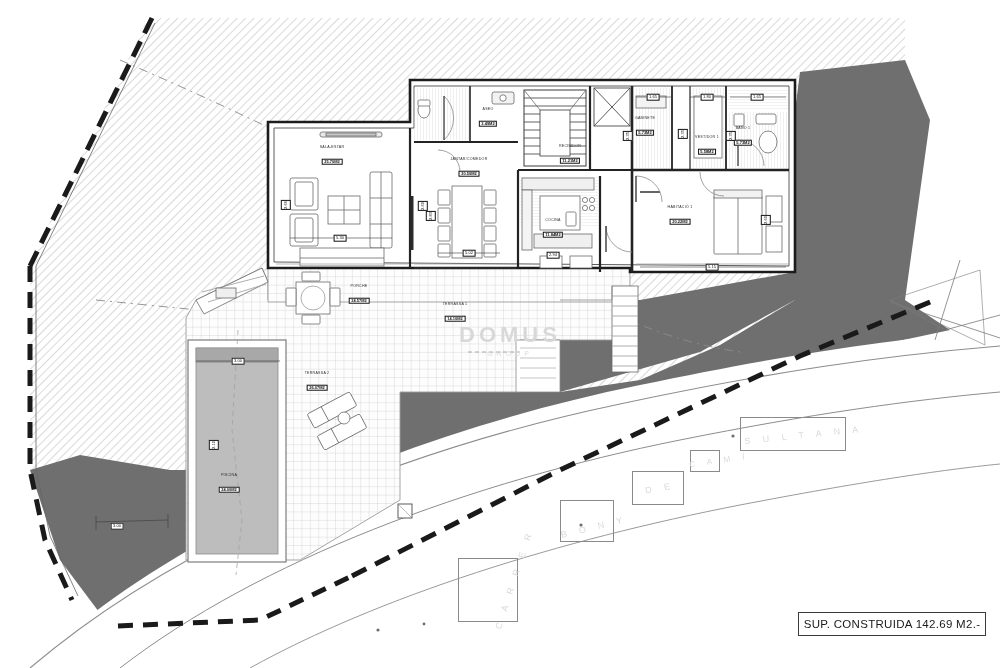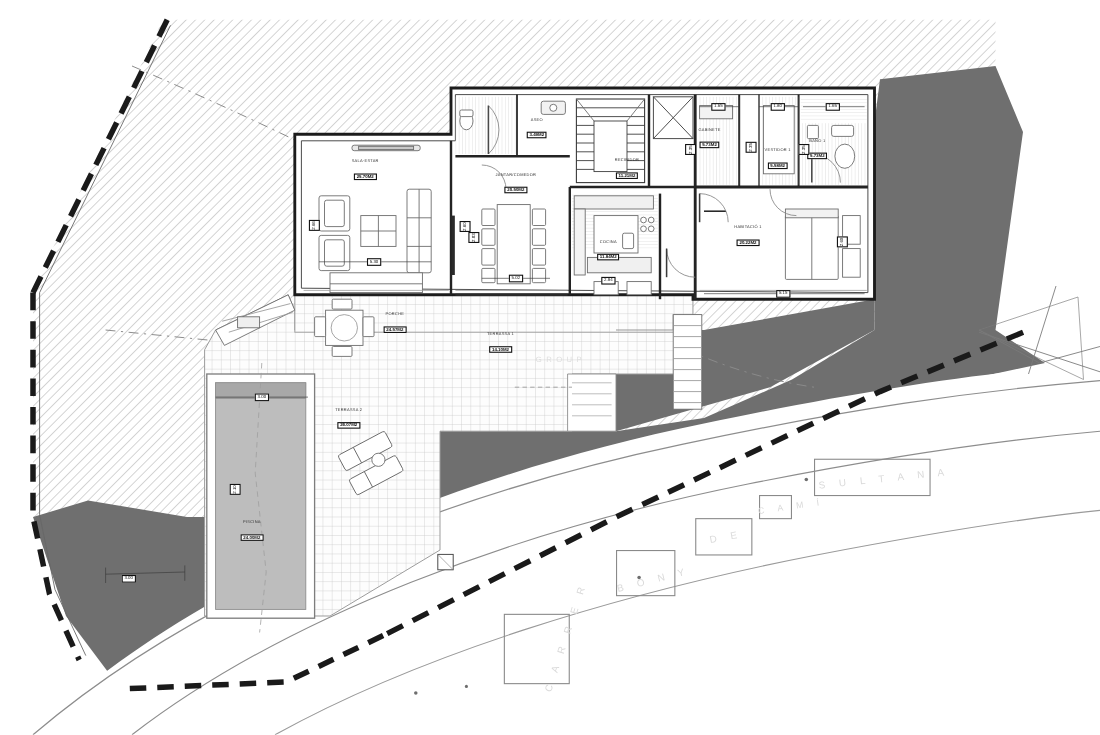--- a/index.html
+++ b/index.html
@@ -379,20 +379,21 @@
   <div class="frame" style="left:560px;top:500px;width:52px;height:40px;"></div>
   <div class="frame" style="left:458px;top:558px;width:58px;height:62px;"></div>
 
   <div class="street" style="left:744px;top:430px;transform:rotate(-6deg);">S U L T A N A</div>
   <div class="street" style="left:645px;top:483px;transform:rotate(-10deg);">D E</div>
   <div class="street" style="left:689px;top:456px;transform:rotate(-8deg);font-size:8px;">C A M Í</div>
   <div class="street" style="left:560px;top:522px;transform:rotate(-14deg);">B O N Y</div>
   <div class="street" style="left:462px;top:574px;transform:rotate(-72deg);">C A R R E R</div>
 
   <div id="wm">
+    <span class="w1">DOMUS</span>
     <span class="w2">GROUP</span>
   </div>
 
   <div id="room-labels">
       <div class="roomlbl" style="left: 332px; top: 156px;"><span class="nm">SALA-ESTAR</span><span class="ar">25.70M2</span></div>
       <div class="roomlbl" style="left: 469px; top: 168px;"><span class="nm">JANTAR/COMEDOR</span><span class="ar">20.50M2</span></div>
       <div class="roomlbl" style="left: 553px; top: 229px;"><span class="nm">COCINA</span><span class="ar">11.84M2</span></div>
       <div class="roomlbl" style="left: 488px; top: 118px;"><span class="nm">ASEO</span><span class="ar">3.49M2</span></div>
       <div class="roomlbl" style="left: 570px; top: 155px;"><span class="nm">RECIBIDOR</span><span class="ar">11.21M2</span></div>
       <div class="roomlbl" style="left: 645px; top: 127px;"><span class="nm">GABINETE</span><span class="ar">5.73M2</span></div>
@@ -418,14 +419,17 @@
       <div class="dim vert" style="left: 286px; top: 205px;">2.66</div>
       <div class="dim vert" style="left: 423px; top: 206px;">2.60</div>
       <div class="dim vert" style="left: 431px; top: 216px;">2.83</div>
       <div class="dim vert" style="left: 628px; top: 136px;">2.35</div>
       <div class="dim vert" style="left: 683px; top: 134px;">2.35</div>
       <div class="dim vert" style="left: 731px; top: 136px;">2.35</div>
       <div class="dim vert" style="left: 766px; top: 220px;">2.60</div>
       <div class="dim vert" style="left: 214px; top: 445px;">2.10</div>
     </div>
 
+  <div id="titleblock">
+    <span>SUP. CONSTRUIDA 142.69 M2.-</span>
+  </div>
 
 </div>
 
 </body></html>

